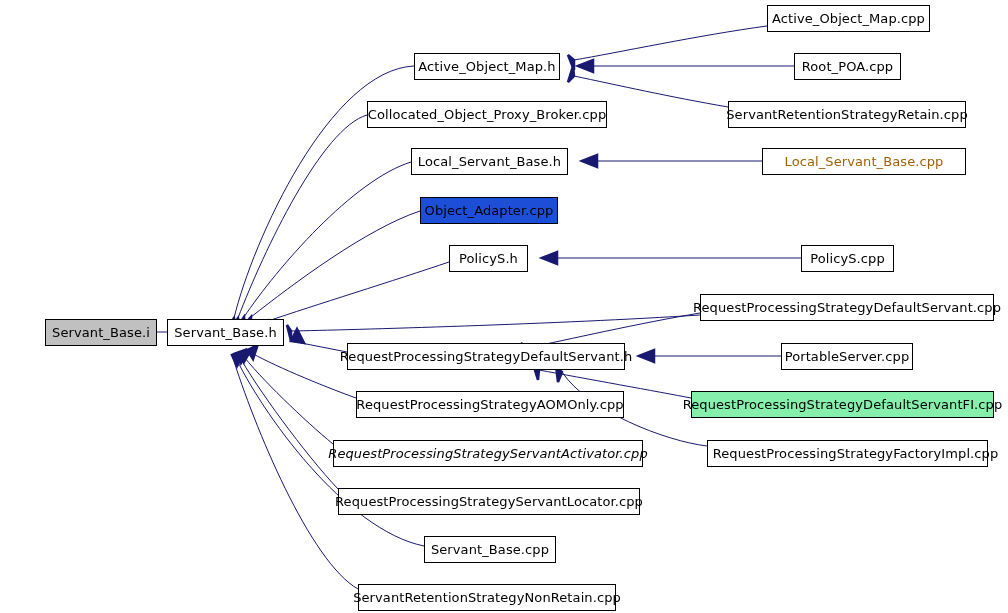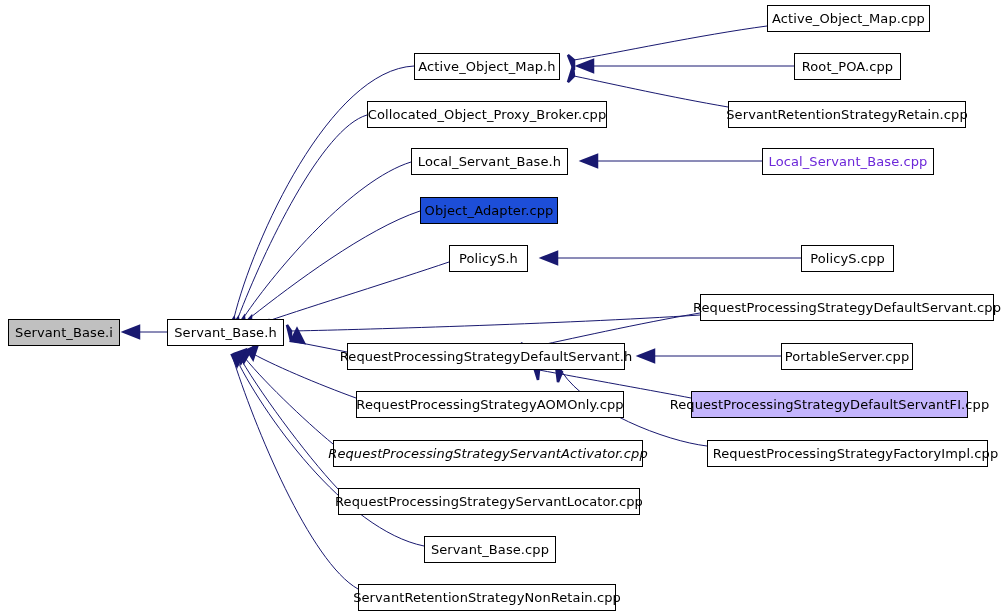--- a/index.html
+++ b/index.html
@@ -33,20 +33,21 @@
     line-height: 1;
     display: flex;
     align-items: center;
     justify-content: center;
     white-space: nowrap;
     letter-spacing: 0.1px;
     cursor: default;
   }
   .node.current {
     background: #c0c0c0;
+    margin-left: 37px;
   }
 </style>
 </head>
 <body>
 
 <div id="canvas" style="background: rgb(255, 255, 255);">
   <svg id="edges" width="1008" height="613" viewBox="0 0 1008 613">
       <path d="M 167,332 L 124,332" fill="none" stroke="#191970" stroke-width="1"></path>
       <path d="M 124,332 L 139,326 L 139,338 Z" fill="#191970" stroke="#191970" stroke-width="2.5" stroke-linejoin="miter"></path>
       <path d="M 414,66 C 330,70 253,240 234,318" fill="none" stroke="#191970" stroke-width="1"></path>
@@ -133,31 +134,31 @@
     </div>
     <div class="node" title="Active_Object_Map.cpp" style="left: 767px; top: 5px; width: 163px; height: 27px; border-color: rgb(0, 0, 0); background: rgb(255, 255, 255); color: rgb(0, 0, 0);">
       <span>Active_Object_Map.cpp</span>
     </div>
     <div class="node" title="Root_POA.cpp" style="left: 794px; top: 53px; width: 107px; height: 27px; border-color: rgb(0, 0, 0); background: rgb(255, 255, 255); color: rgb(0, 0, 0);">
       <span>Root_POA.cpp</span>
     </div>
     <div class="node" title="ServantRetentionStrategyRetain.cpp" style="left: 728px; top: 101px; width: 238px; height: 27px; border-color: rgb(0, 0, 0); background: rgb(255, 255, 255); color: rgb(0, 0, 0);">
       <span>ServantRetentionStrategyRetain.cpp</span>
     </div>
-    <div class="node" title="Local_Servant_Base.cpp" style="left: 762px; top: 148px; width: 172px; height: 27px; border-color: rgb(0, 0, 0); background: rgb(255, 255, 255); color: #6d28d9;">
+    <div class="node" title="Local_Servant_Base.cpp" style="left: 762px; top: 148px; width: 204px; height: 27px; border-color: rgb(0, 0, 0); background: rgb(255, 255, 255); color: #a16207;">
       <span>Local_Servant_Base.cpp</span>
     </div>
     <div class="node" title="PolicyS.cpp" style="left: 801px; top: 245px; width: 93px; height: 27px; border-color: rgb(0, 0, 0); background: rgb(255, 255, 255); color: rgb(0, 0, 0);">
       <span>PolicyS.cpp</span>
     </div>
     <div class="node" title="RequestProcessingStrategyDefaultServant.cpp" style="left: 700px; top: 294px; width: 294px; height: 27px; border-color: rgb(0, 0, 0); background: rgb(255, 255, 255); color: rgb(0, 0, 0);">
       <span>RequestProcessingStrategyDefaultServant.cpp</span>
     </div>
     <div class="node" title="PortableServer.cpp" style="left: 781px; top: 343px; width: 132px; height: 27px; border-color: rgb(0, 0, 0); background: rgb(255, 255, 255); color: rgb(0, 0, 0);">
       <span>PortableServer.cpp</span>
     </div>
-    <div class="node" title="RequestProcessingStrategyDefaultServantFI.cpp" style="left: 691px; top: 391px; width: 277px; height: 27px; border-color: rgb(0, 0, 0); background: #c4b5fd; color: rgb(0, 0, 0);">
+    <div class="node" title="RequestProcessingStrategyDefaultServantFI.cpp" style="left: 691px; top: 391px; width: 303px; height: 27px; border-color: rgb(0, 0, 0); background: #86efac; color: rgb(0, 0, 0);">
       <span>RequestProcessingStrategyDefaultServantFI.cpp</span>
     </div>
     <div class="node" title="RequestProcessingStrategyFactoryImpl.cpp" style="left: 707px; top: 440px; width: 281px; height: 27px; border-color: rgb(0, 0, 0); background: rgb(255, 255, 255); color: rgb(0, 0, 0); padding-left: 16px;">
       <span>RequestProcessingStrategyFactoryImpl.cpp</span>
     </div>
   </div>
 
 </body></html>

